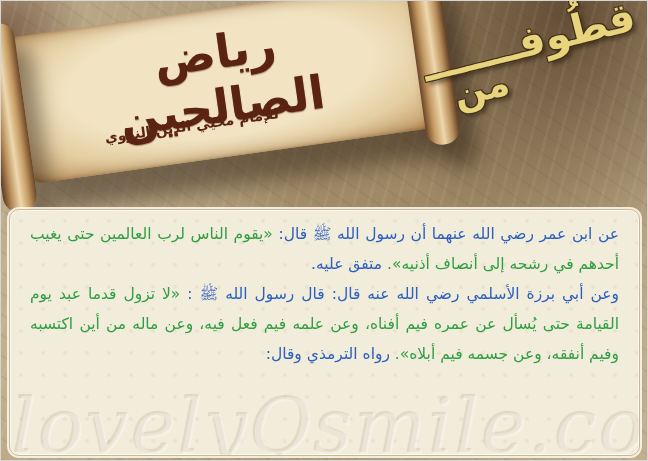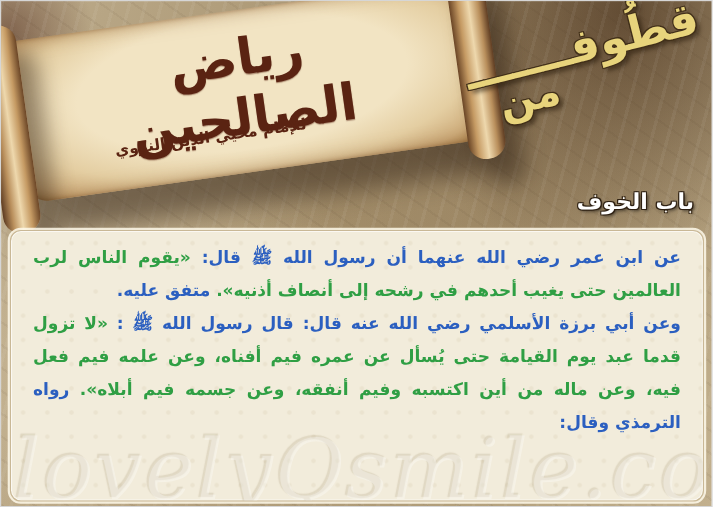--- a/index.html
+++ b/index.html
@@ -76,21 +76,21 @@
   }
   .watermark {
     position:absolute; left:2px; bottom:-16px; z-index:0; white-space:nowrap;
     font-family:"DejaVu Serif", serif; font-style:italic;
     font-size:76px; letter-spacing:2px; direction:ltr;
     color:rgba(250,245,235,.10);
     text-shadow:1px 1px 0 rgba(255,255,255,.32), -1px -1px 1px rgba(160,140,105,.22);
   }
   .hadith-list { position:relative; z-index:1; }
   .hadith {
-    margin:0; font-size:15.5px; font-weight:bold; line-height:30px;
+    margin:0; font-size:15.5px; font-weight:normal; line-height:30px;
     text-align:justify; direction:rtl;
   }
   .seg-blue  { color:var(--blue,#2b5fc0); }
   .seg-green { color:var(--green,#2f9f44); }
 </style>
 </head>
 <body>
 
 <div class="stage">
 
@@ -101,21 +101,20 @@
     </div>
     <div class="roll roll-left"></div>
     <div class="roll roll-right"></div>
   </div>
 
   <div class="qutuf">
     <div class="qutuf-line1">قطُوفـــــــ</div>
     <div class="qutuf-line2">من</div>
   </div>
 
-  <div class="bab">باب الخوف</div>
 
   <div class="content-box">
     <div class="watermark">lovelyQsmile.com</div>
     <div class="hadith-list">
         <p class="hadith"><span class="seg-blue">عن ابن عمر رضي الله عنهما أن رسول الله ﷺ قال: </span><span class="seg-green">«يقوم الناس لرب العالمين حتى يغيب أحدهم في رشحه إلى أنصاف أذنيه».</span><span class="seg-blue"> متفق عليه.</span></p>
         <p class="hadith"><span class="seg-blue">وعن أبي برزة الأسلمي رضي الله عنه قال: قال رسول الله ﷺ : </span><span class="seg-green">«لا تزول قدما عبد يوم القيامة حتى يُسأل عن عمره فيم أفناه، وعن علمه فيم فعل فيه، وعن ماله من أين اكتسبه وفيم أنفقه، وعن جسمه فيم أبلاه».</span><span class="seg-blue"> رواه الترمذي وقال: </span></p>
       </div>
   </div>
 
 </div>

